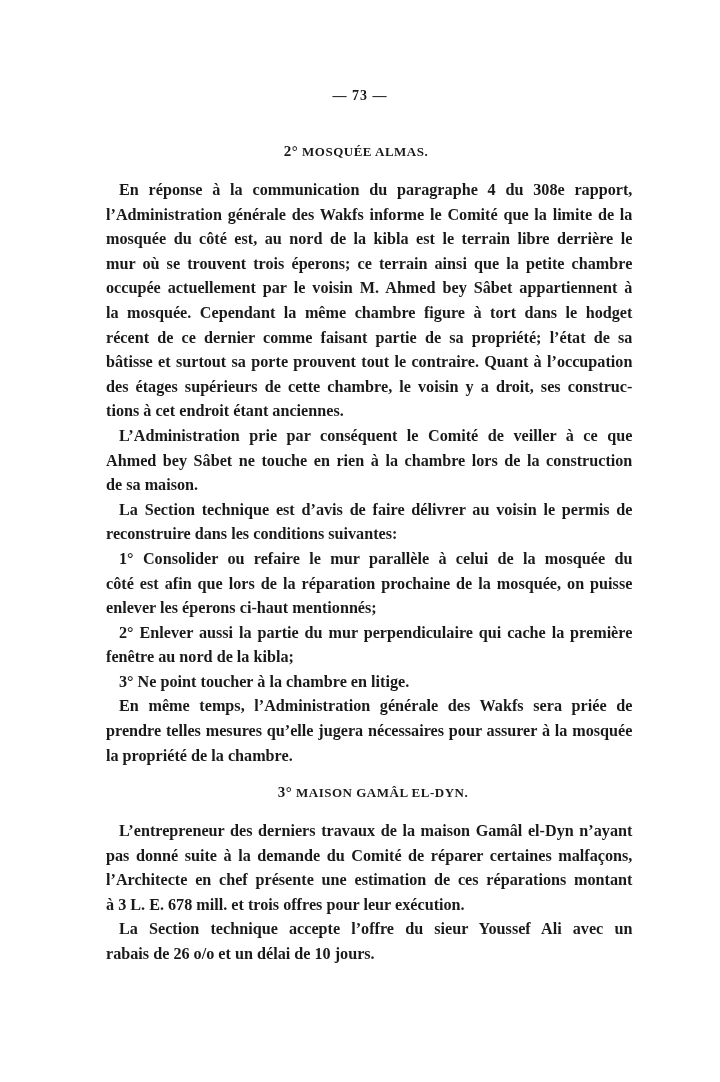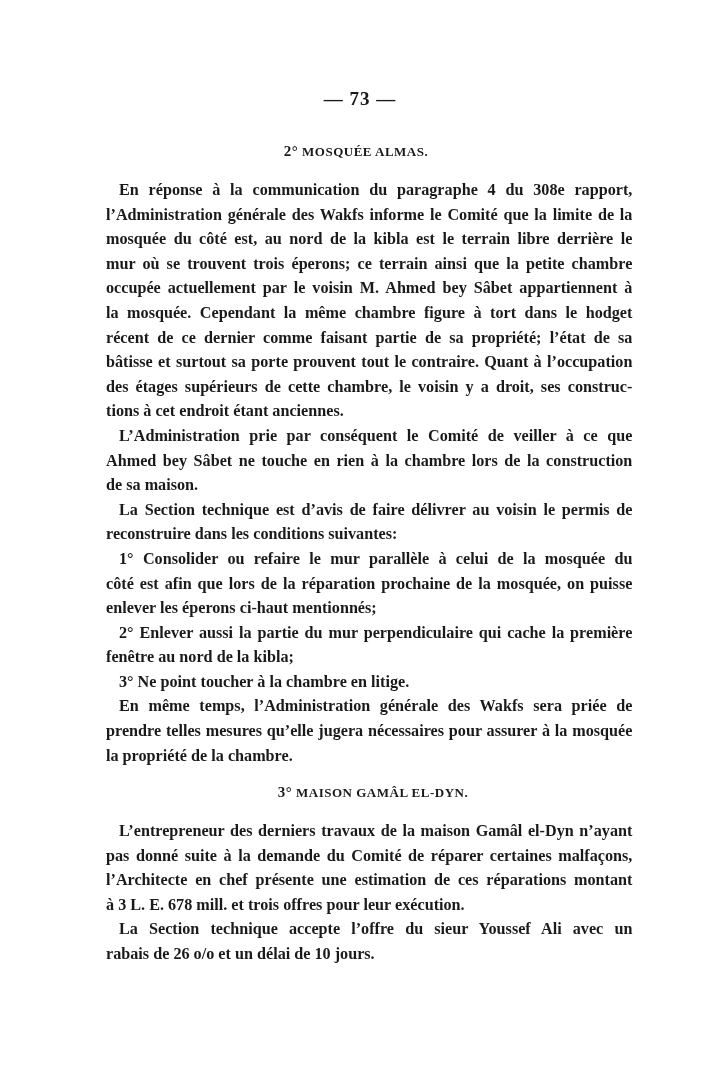--- a/index.html
+++ b/index.html
@@ -1,19 +1,19 @@
 <!DOCTYPE html>
 <html><head>
 <meta charset="utf-8">
 <style>
   html, body { margin: 0; padding: 0; background: #ffffff; }
   body { width: 720px; height: 1082px; position: relative; overflow: hidden;
          font-family: "Liberation Serif", "DejaVu Serif", serif; color: #1a1a1a; }
   .page-number { position: absolute; top: 88px; left: 0; width: 720px; text-align: center;
-                 font-size: 19px; font-weight: bold; letter-spacing: 1px; }
+                 font-size: 14px; font-weight: bold; letter-spacing: 1px; }
   .heading { position: absolute; left: 0; width: 712px; text-align: center;
              font-size: 13px; font-weight: bold; letter-spacing: 0.5px; font-variant: small-caps; }
   .heading .num { font-size: 15px; }
   .h1 { top: 143px; }
   .h2 { top: 784px; margin-left: 17px; }
   .block { position: absolute; left: 106px; width: 527px; font-size: 17.4px; line-height: 24.6px;
            font-weight: bold; transform: scaleX(0.93); transform-origin: left top; width: 566px; }
   .b1 { top: 177px; }
   .b2 { top: 818px; }
   .line { display: block; text-align: justify; text-align-last: justify; white-space: nowrap; }

